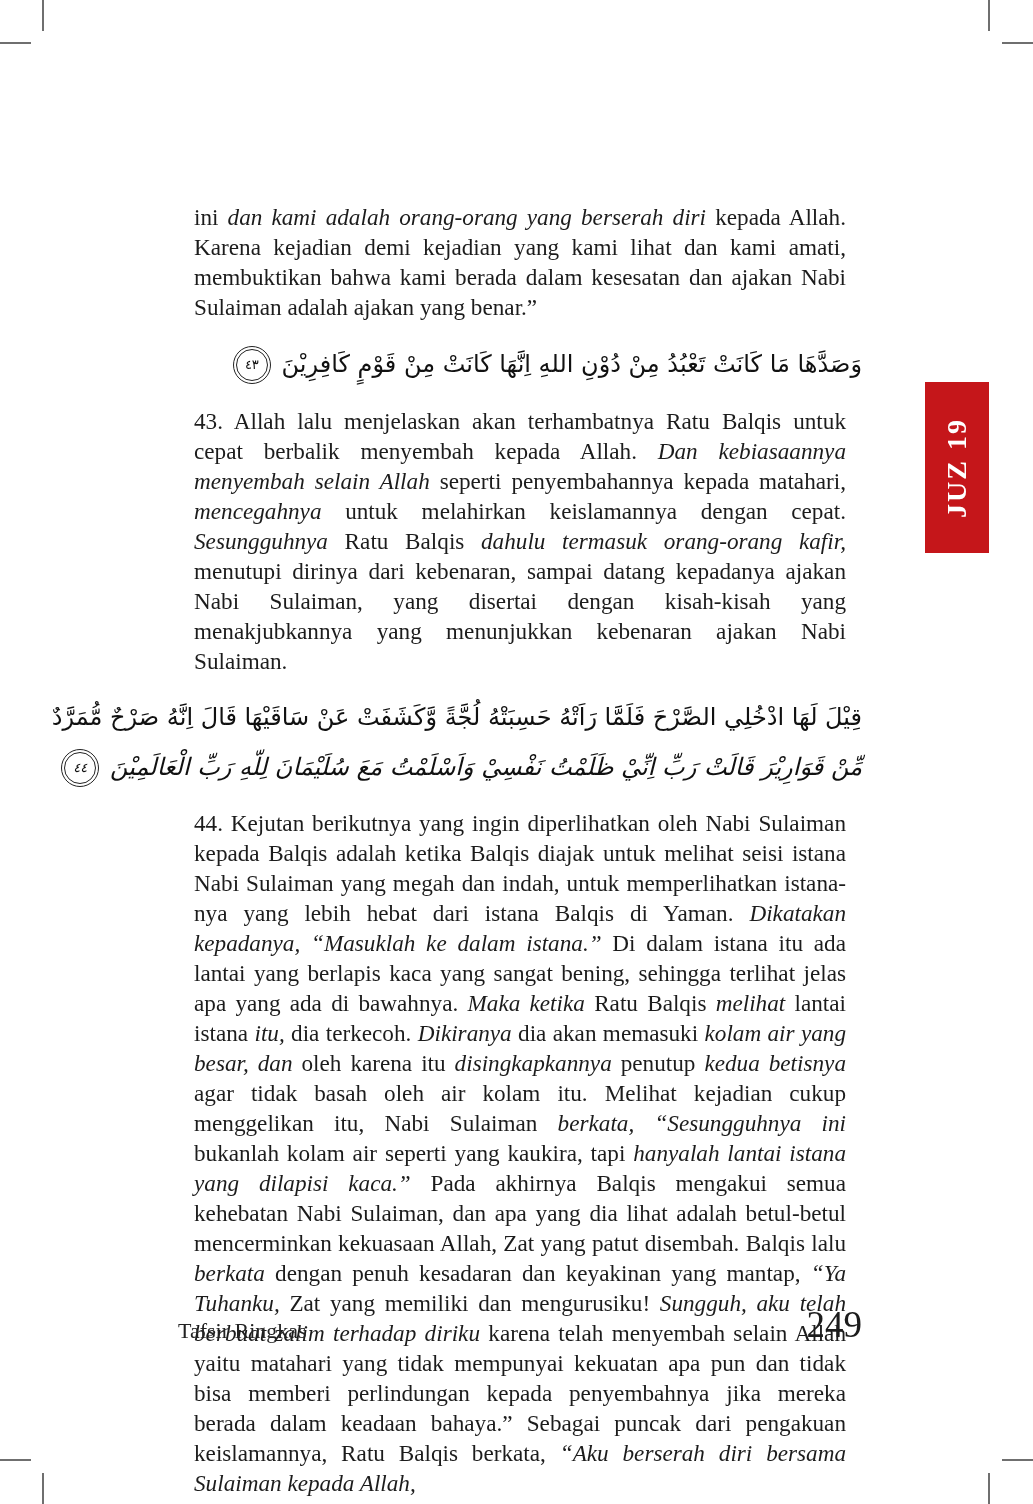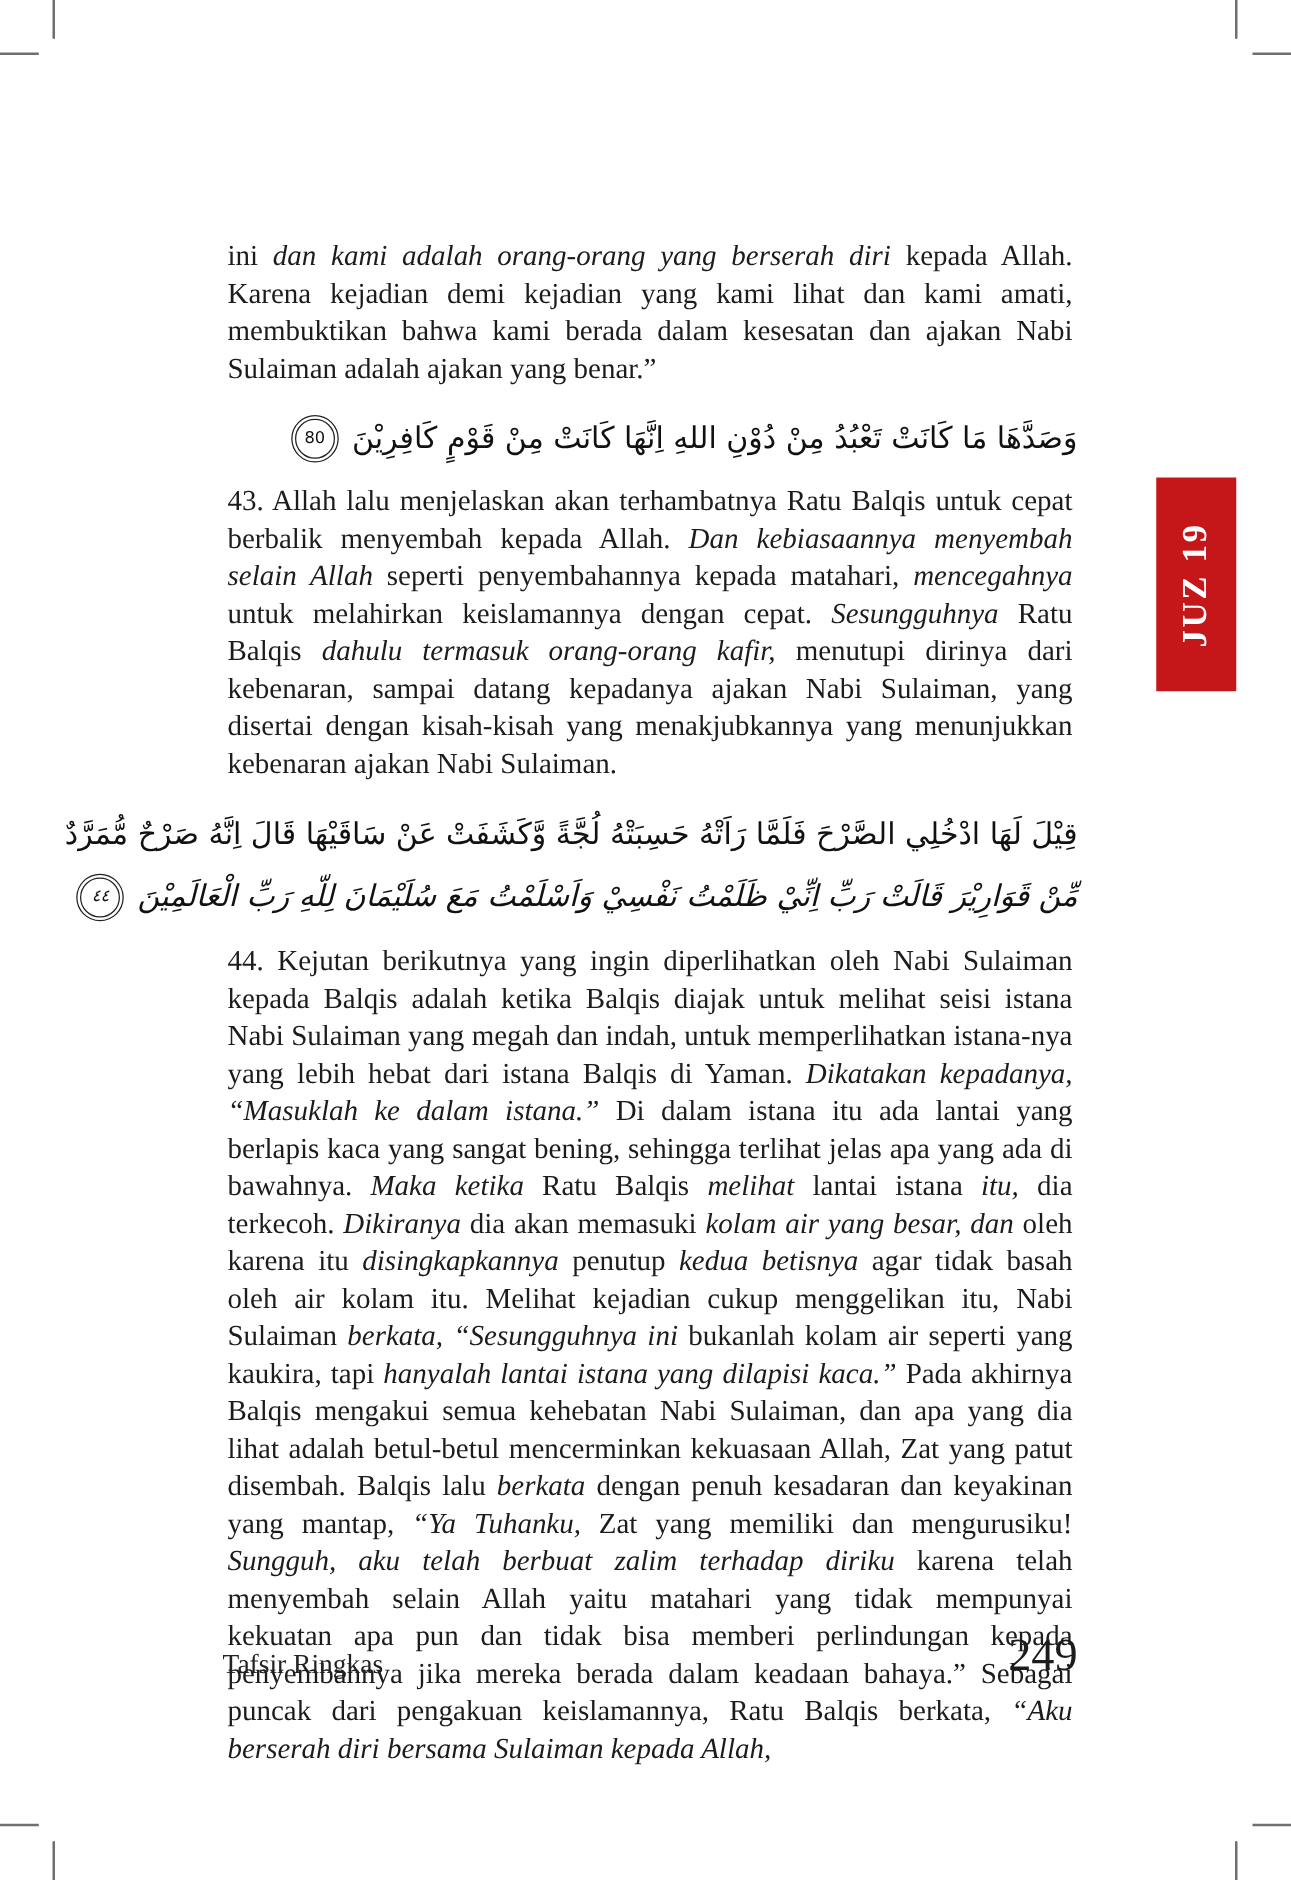--- a/index.html
+++ b/index.html
@@ -31,21 +31,21 @@
     font-family:"Liberation Serif", serif;
     font-weight:bold;
     font-size:28px;
     letter-spacing:2px;
   }
 
   
   .text-block { position:absolute; left:178px; top:186px; width:684px; }
 
   p.par {
-    margin:4px;
+    margin:16px;
     font-size:23.2px;
     line-height:30px;
     text-align:justify;
     color:#1c1c1c;
   }
   p.par i { font-style:italic; }
 
   
   .arabic {
     direction:rtl;
@@ -100,21 +100,21 @@
   <div class="juz-tab">
     <span class="label">JUZ 19</span>
   </div>
 
   <main class="text-block">
 
     <p class="par"><span>ini </span><i>dan kami adalah orang-orang yang berserah diri</i><span> kepada Allah. Karena kejadian demi kejadian yang kami lihat dan kami amati, membuktikan bahwa kami berada dalam kesesatan dan ajakan Nabi Sulaiman adalah ajakan yang benar.”</span></p>
 
     <div class="arabic verse-43">
       <span>وَصَدَّهَا مَا كَانَتْ تَعْبُدُ مِنْ دُوْنِ اللهِ اِنَّهَا كَانَتْ مِنْ قَوْمٍ كَافِرِيْنَ</span>
-      <span class="ayah">80</span>
+      <span class="ayah">٤٣</span>
     </div>
 
     <p class="par"><span>43. Allah lalu menjelaskan akan terhambatnya Ratu Balqis untuk cepat berbalik menyembah kepada Allah. </span><i>Dan kebiasaannya menyembah selain Allah</i><span> seperti penyembahannya kepada matahari, </span><i>mencegahnya</i><span> untuk melahirkan keislamannya dengan cepat. </span><i>Sesungguhnya</i><span> Ratu Balqis </span><i>dahulu termasuk orang-orang kafir,</i><span> menutupi dirinya dari kebenaran, sampai datang kepadanya ajakan Nabi Sulaiman, yang disertai dengan kisah-kisah yang menakjubkannya yang menunjukkan kebenaran ajakan Nabi Sulaiman.</span></p>
 
     <div class="arabic verse-44">
       <div class="ar-line stretch">قِيْلَ لَهَا ادْخُلِي الصَّرْحَ فَلَمَّا رَاَتْهُ حَسِبَتْهُ لُجَّةً وَّكَشَفَتْ عَنْ سَاقَيْهَا قَالَ اِنَّهُ صَرْحٌ مُّمَرَّدٌ</div>
       <div class="ar-line tail">
         <span>مِّنْ قَوَارِيْرَ قَالَتْ رَبِّ اِنِّيْ ظَلَمْتُ نَفْسِيْ وَاَسْلَمْتُ مَعَ سُلَيْمَانَ لِلّهِ رَبِّ الْعَالَمِيْنَ</span>
         <span class="ayah">٤٤</span>
       </div>

